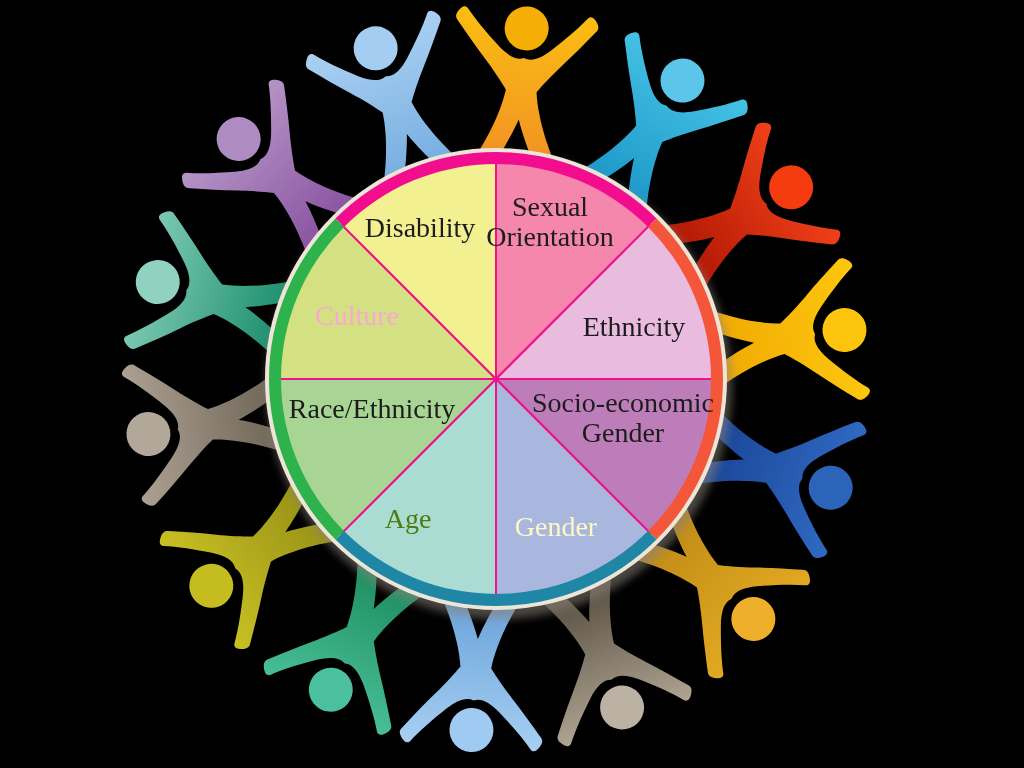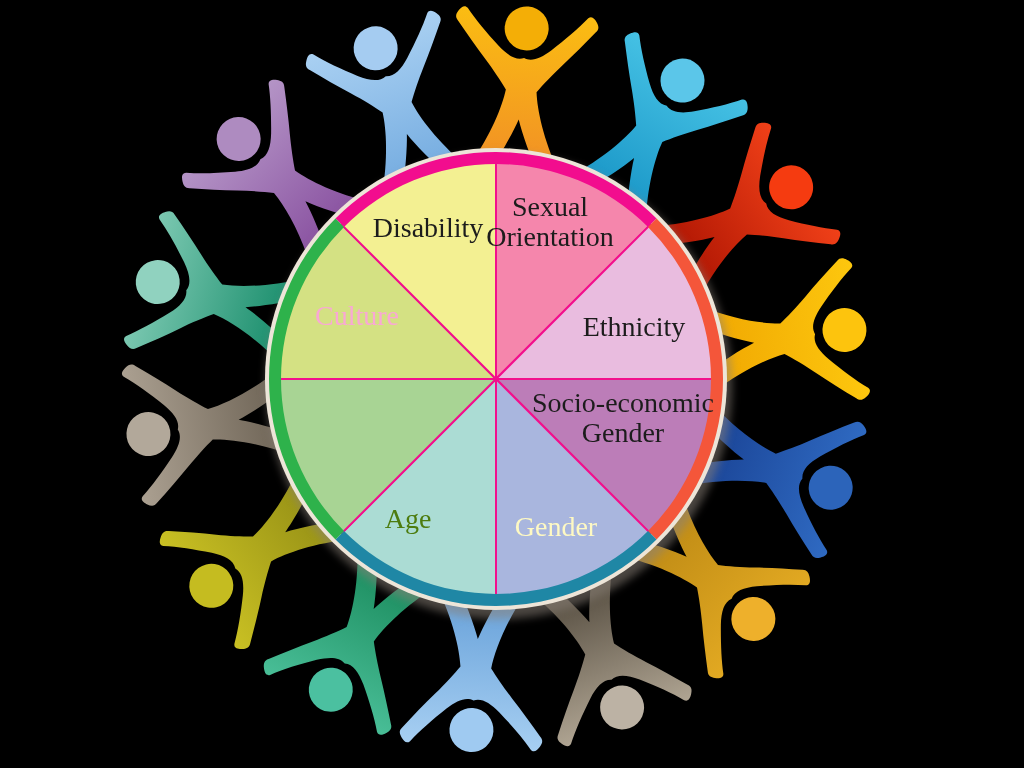--- a/index.html
+++ b/index.html
@@ -180,16 +180,17 @@
       </g>
   </svg>
   <div id="labels-layer">
       <div class="seg-label" style="left: 550px; top: 222px; color: rgb(28, 28, 28);">Sexual
 Orientation</div>
       <div class="seg-label" style="left: 634px; top: 327px; color: rgb(28, 28, 28);">Ethnicity</div>
       <div class="seg-label" style="left: 623px; top: 418px; color: rgb(28, 28, 28);">Socio-economic
 Gender</div>
       <div class="seg-label" style="left: 556px; top: 527px; color: #fef9c3;">Gender</div>
       <div class="seg-label" style="left: 408px; top: 519px; color: #4d7c0f;">Age</div>
+      <div class="seg-label" style="left: 372px; top: 409px; color: rgb(28, 28, 28);">Race/Ethnicity</div>
       <div class="seg-label" style="left: 357px; top: 316px; color: #f9a8d4; font-family: Liberation Serif, serif;">Culture</div>
-      <div class="seg-label" style="left: 420px; top: 228px; color: rgb(28, 28, 28); margin-left: 8px;">Disability</div>
+      <div class="seg-label" style="left: 420px; top: 228px; color: rgb(28, 28, 28);">Disability</div>
     </div>
 </div>
 
 </body></html>

